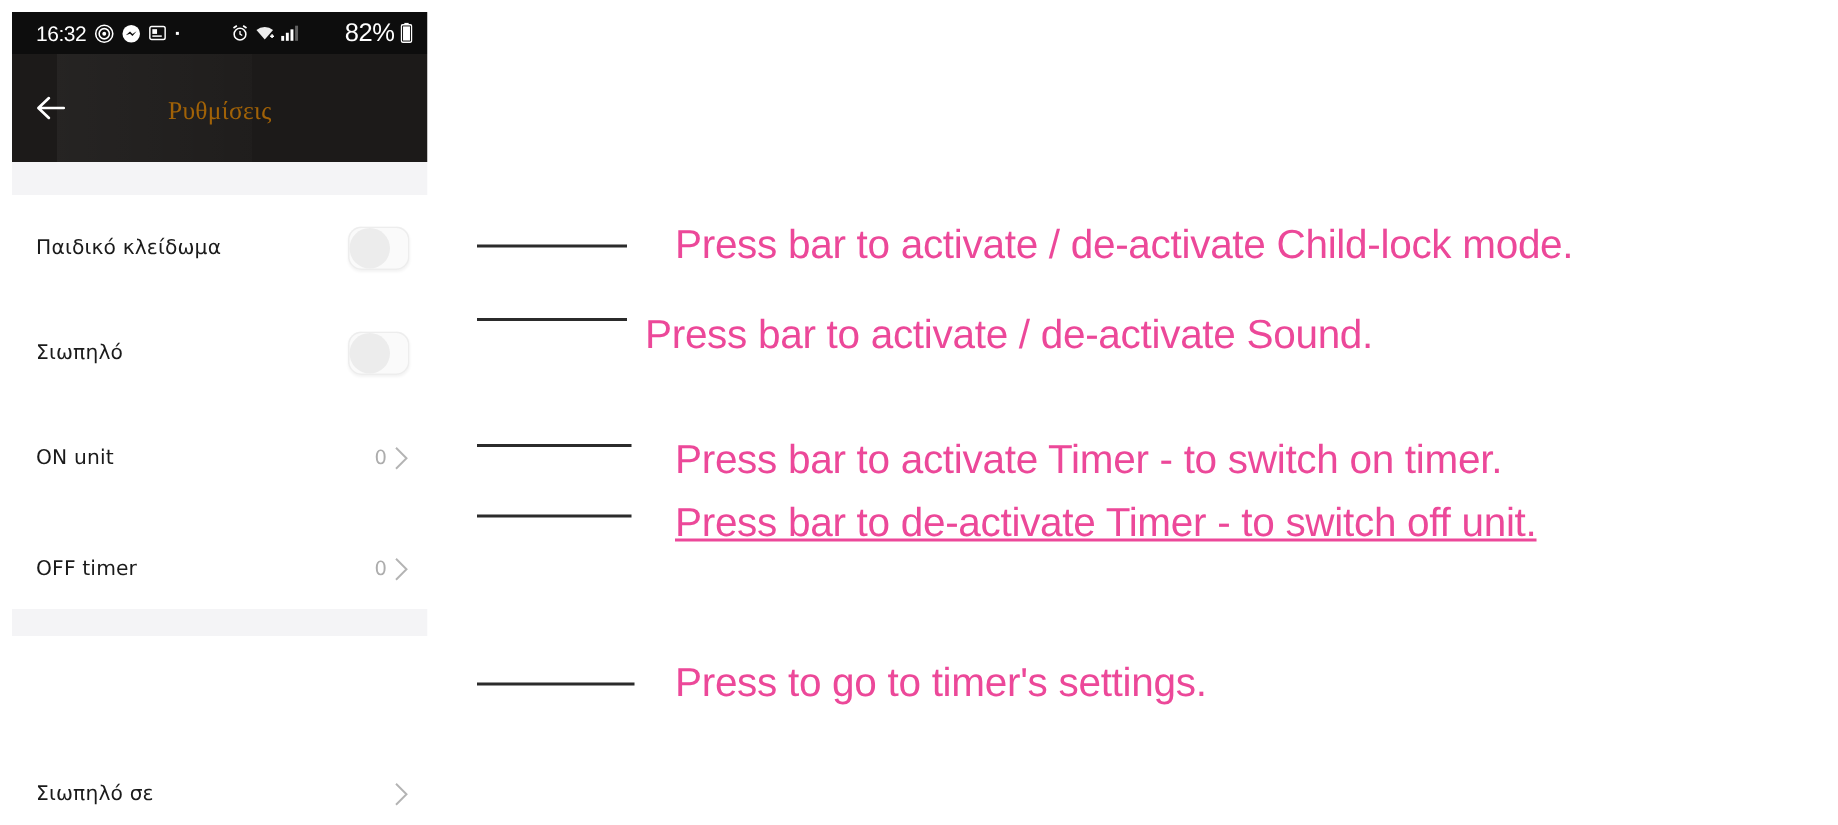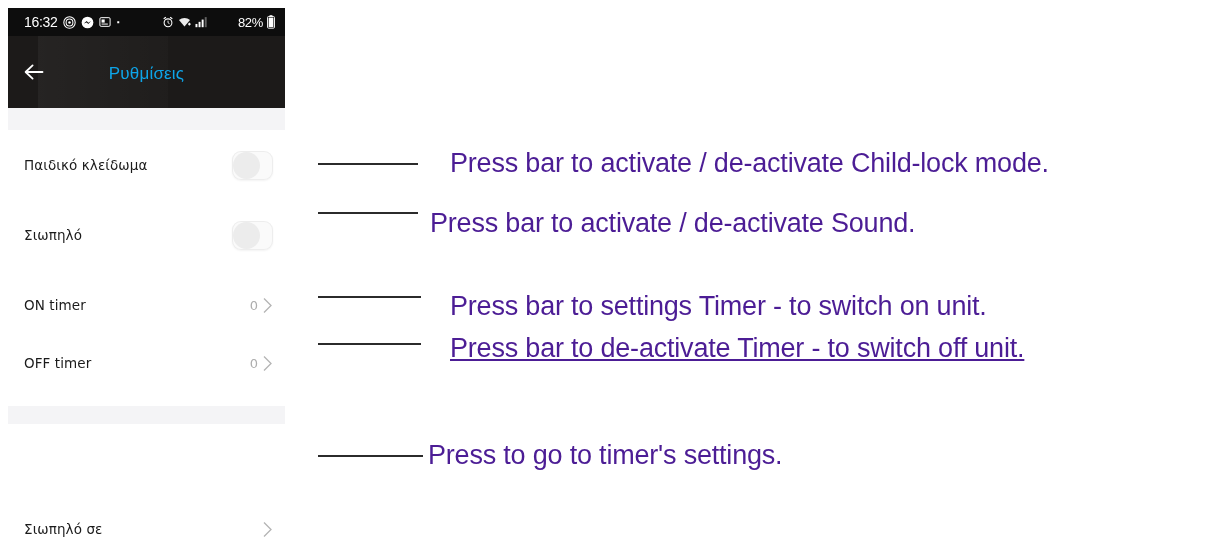--- a/index.html
+++ b/index.html
@@ -51,21 +51,21 @@
     letter-spacing: -0.3px;
   }
   #status-right {
     display: flex;
     align-items: center;
     gap: 4px;
     margin-left: auto;
     margin-right: 2px;
   }
   #battery-pct {
-    font-size: 13px;
+    font-size: 17px;
     letter-spacing: -0.3px;
     margin-left: 26px;
   }
   .sb-ico { display: inline-flex; align-items: center; }
 
   
   #app-bar {
     position: absolute;
     left: 0; top: 28px;
     width: 277px;
@@ -86,23 +86,23 @@
     width: 26px;
     height: 24px;
     color: #ffffff;
   }
   #app-bar-title {
     position: absolute;
     left: 0;
     top: 28px;
     width: 277px;
     text-align: center;
-    color: #0ea5e9;
+    color: #a16207;
     font-size: 17px;
-    font-family: Liberation Sans, sans-serif;
+    font-family: Liberation Serif, serif;
     letter-spacing: 0.2px;
   }
 
   
   #list-body {
     position: absolute;
     left: 0; top: 100px;
     width: 277px;
     height: 442px;
     background: #ffffff;
@@ -166,35 +166,35 @@
     top: 1px;
     width: 27px;
     height: 27px;
     border-radius: 50%;
     background: #ececec;
   }
 
   #row-child  { top: 22px;  }
   #row-silent { top: 92px;  }
   #row-ontmr  { top: 162px; }
-  #row-offtmr { top: 220px; }
+  #row-offtmr { top: 236px; }
   #row-chrono { top: 316px; }
   #row-goto   { top: 386px; }
 
   
   .leader {
     position: absolute;
     height: 2px;
     background: #2b2b2b;
   }
   .note {
     position: absolute;
     font-family: "Liberation Sans", sans-serif;
     font-size: 27px;
-    color: #4c1d95;
+    color: #ec4899;
     white-space: nowrap;
     letter-spacing: -0.2px;
   }
 </style>
 </head>
 <body>
 
 <div id="phone-panel">
 
   <div id="status-bar">
@@ -286,21 +286,21 @@
     <div class="row" id="row-child">
       <span class="row-label">Παιδικό κλείδωμα</span>
       <span class="row-right">
         <span class="toggle">
           <span class="knob"></span>
         </span>
       </span>
     </div>
 
     <div class="row" id="row-ontmr">
-      <span class="row-label">ON timer</span>
+      <span class="row-label">ON unit</span>
       <span class="row-right">
         <span class="row-value">0</span>
         <span class="chevron">
           <svg width="11" height="17" viewBox="0 0 11 17">
               <path d="M2 1.5 L9 8.5 L2 15.5" fill="none" stroke="#b4b4b4" stroke-width="1.3"></path>
             </svg>
         </span>
       </span>
     </div>
 
@@ -331,15 +331,15 @@
 </div>
 
 <div class="leader" style="left:318px; top:163px; width:100px;"></div>
 <div class="leader" style="left:318px; top:212px; width:100px;"></div>
 <div class="leader" style="left:318px; top:296px; width:103px;"></div>
 <div class="leader" style="left:318px; top:343px; width:103px;"></div>
 <div class="leader" style="left:318px; top:455px; width:105px;"></div>
 
 <div class="note" style="left:450px; top:148px;">Press bar to activate / de-activate Child-lock mode.</div>
 <div class="note" style="left:430px; top:208px;">Press bar to activate / de-activate Sound.</div>
-<div class="note" style="left:450px; top:291px;">Press bar to settings Timer - to switch on unit.</div>
+<div class="note" style="left:450px; top:291px;">Press bar to activate Timer - to switch on timer.</div>
 <div class="note" style="left:450px; top:333px;text-decoration:underline;">Press bar to de-activate Timer - to switch off unit.</div>
-<div class="note" style="left:428px; top:440px;">Press to go to timer's settings.</div>
+<div class="note" style="left:450px; top:440px;">Press to go to timer's settings.</div>
 
 </body></html>

